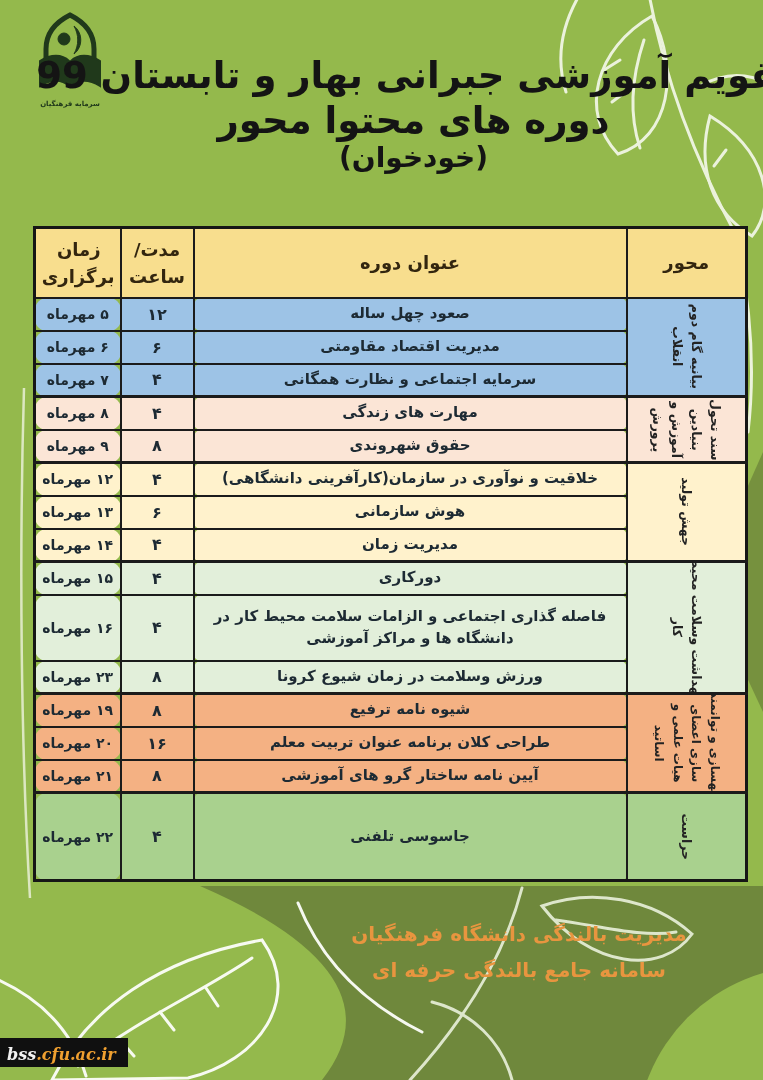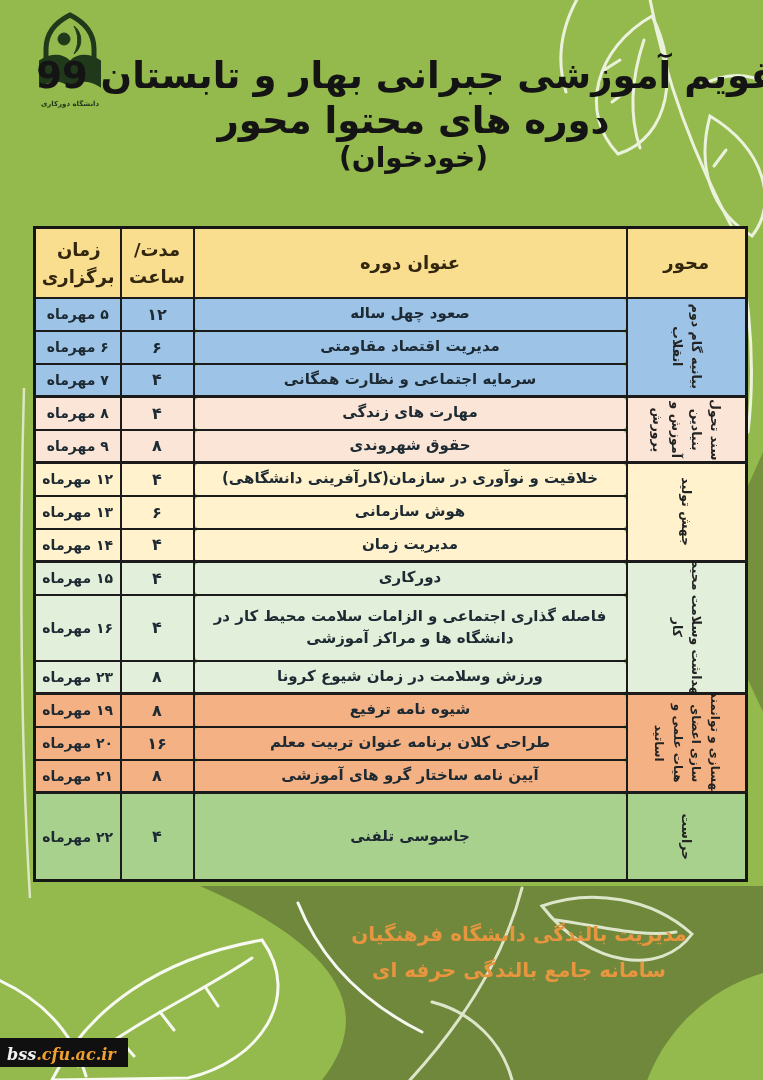--- a/index.html
+++ b/index.html
@@ -24,21 +24,21 @@
     border:3px solid #161616;table-layout:fixed;
   }
   .sched td,.sched th{border:2px solid #1b1b1b;padding:1px 6px;text-align:center;vertical-align:middle;overflow:hidden;}
   .sched thead tr{height:70px;}
   .sched tbody tr{height:33px;}
   .sched tbody tr.tall{height:66px;}
   .sched tbody tr.xl{height:88px;}
   .sched th{background:#F8DE8E;color:#33260f;font-weight:bold;font-size:18px;line-height:1.5;}
   .c-course{font-size:15px;font-weight:700;color:#1d2a33;line-height:1.45;border-radius:7px;}
   .c-hours{font-size:16px;font-weight:700;color:#1d2a33;}
-  .c-date{font-size:14px;font-weight:700;color:#1d2a33;white-space:nowrap;}
+  .c-date{font-size:14px;font-weight:700;color:#1d2a33;white-space:nowrap;border-radius:12px;}
   .vtop{vertical-align:top;padding-top:10px;}
   .axis-cell{position:relative;padding:0;}
   .axis-rot{position:absolute;inset:0;display:flex;align-items:center;justify-content:center;}
   .axis-inner{transform:rotate(90deg);text-align:center;font-weight:bold;color:#232323;font-size:12.5px;line-height:1.55;white-space:nowrap;}
   .g0{background:#9DC3E6;} .g1{background:#FBE5D6;} .g2{background:#FFF2CC;}
   .g3{background:#E2EFDA;} .g4{background:#F4B183;} .g5{background:#A9D18E;}
   tr.gsep td{border-top-width:3px;}
   
   .footer-slogan{
     position:absolute;top:916px;left:288px;width:462px;z-index:3;
@@ -99,21 +99,21 @@
   <div class="logo">
     <svg width="86" height="86" viewBox="0 0 86 86" xmlns="http://www.w3.org/2000/svg">
       <g fill="#20391B" stroke="#20391B">
         <path d="M43 3 C 27 11 19 23 19 37 L 19 56 L 67 56 L 67 37 C 67 23 59 11 43 3 Z" fill="none" stroke-width="5"></path>
         <path d="M 13 49 C 24 42 35 42 42 49 L 42 74 C 35 67 24 67 13 74 Z" stroke-width="2"></path>
         <path d="M 73 49 C 62 42 51 42 44 49 L 44 74 C 51 67 62 67 73 74 Z" stroke-width="2"></path>
         <circle cx="37" cy="27" r="6" stroke-width="1"></circle>
         <path d="M 47 14 C 56 21 56 35 47 42 C 52 33 52 23 47 14 Z" stroke-width="1"></path>
       </g>
     </svg>
-    <div class="logo-caption">دانشگاه دورکاری</div>
+    <div class="logo-caption">سرمایه فرهنگیان</div>
   </div>
 
   <div class="title-block">
     <div class="title-l1">تقویم آموزشی جبرانی بهار و تابستان 99</div>
     <div class="title-l2">دوره های محتوا محور</div>
     <div class="title-l3">(خودخوان)</div>
   </div>
 
   <table class="sched" dir="rtl">
     <colgroup>

